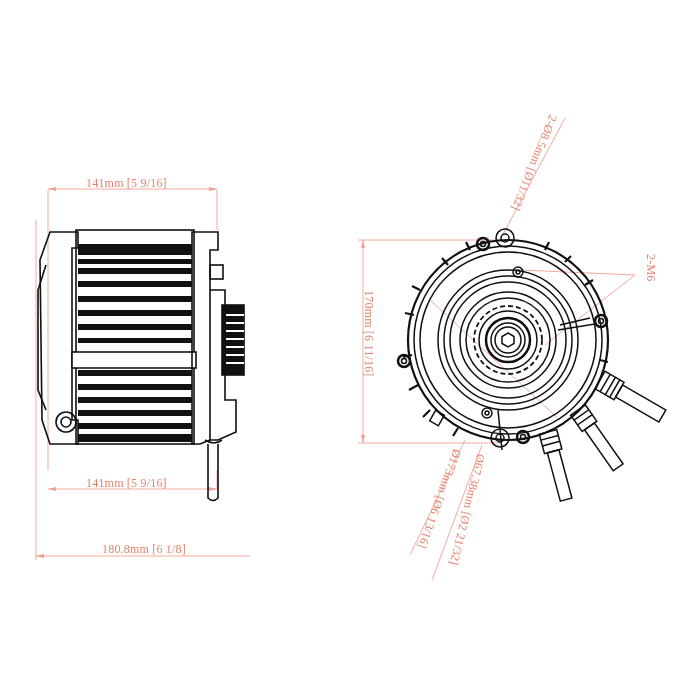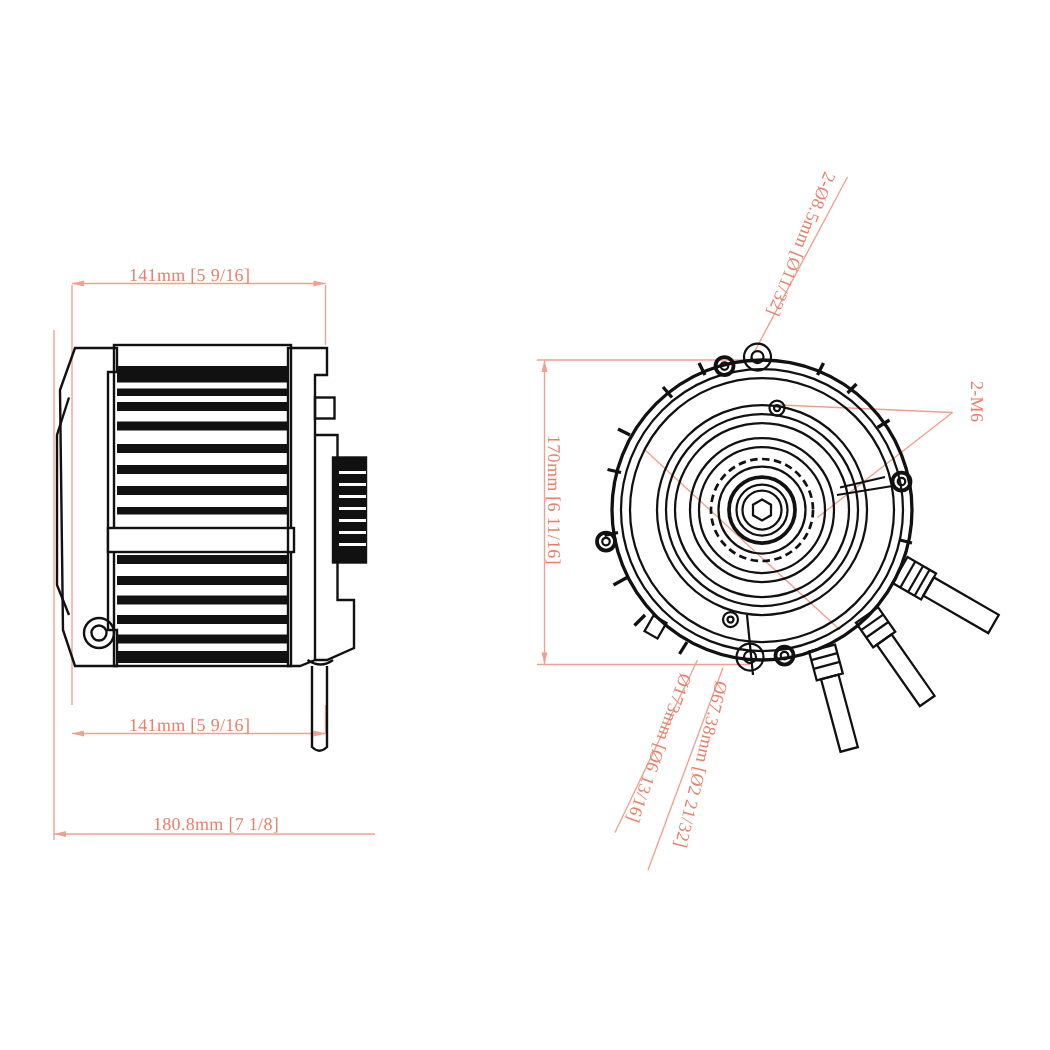--- a/index.html
+++ b/index.html
@@ -177,19 +177,19 @@
         <rect x="20" y="-6" width="50" height="12"></rect>
       </g>
     </g>
 
     <rect x="432" y="412" width="10" height="12" transform="rotate(30 437 418)"></rect>
   </g>
 </svg>
 
 <div class="dimtxt" style="left:86px; top:176px;">141mm [5 9/16]</div>
 <div class="dimtxt" style="left:86px; top:476px;">141mm [5 9/16]</div>
-<div class="dimtxt" style="left:102px; top:542px;">180.8mm [7 1/8]</div>
+<div class="dimtxt" style="left:102px; top:542px;">180.8mm [6 1/8]</div>
 
 <div class="dimtxt rot90" style="left:376px; top:290px;">170mm [6 11/16]</div>
 <div class="dimtxt" style="left:560px; top:118px; transform-origin:0 0; transform:rotate(112deg);">2-Ø8.5mm [Ø11/32]</div>
 <div class="dimtxt rot90" style="left:658px; top:254px;">2-M6</div>
 <div class="dimtxt" style="left:464px; top:452px; transform-origin:0 0; transform:rotate(110deg);">Ø173mm [Ø6 13/16]</div>
 <div class="dimtxt" style="left:488px; top:456px; transform-origin:0 0; transform:rotate(104deg);">Ø67.38mm [Ø2 21/32]</div>
 
 </body></html>

